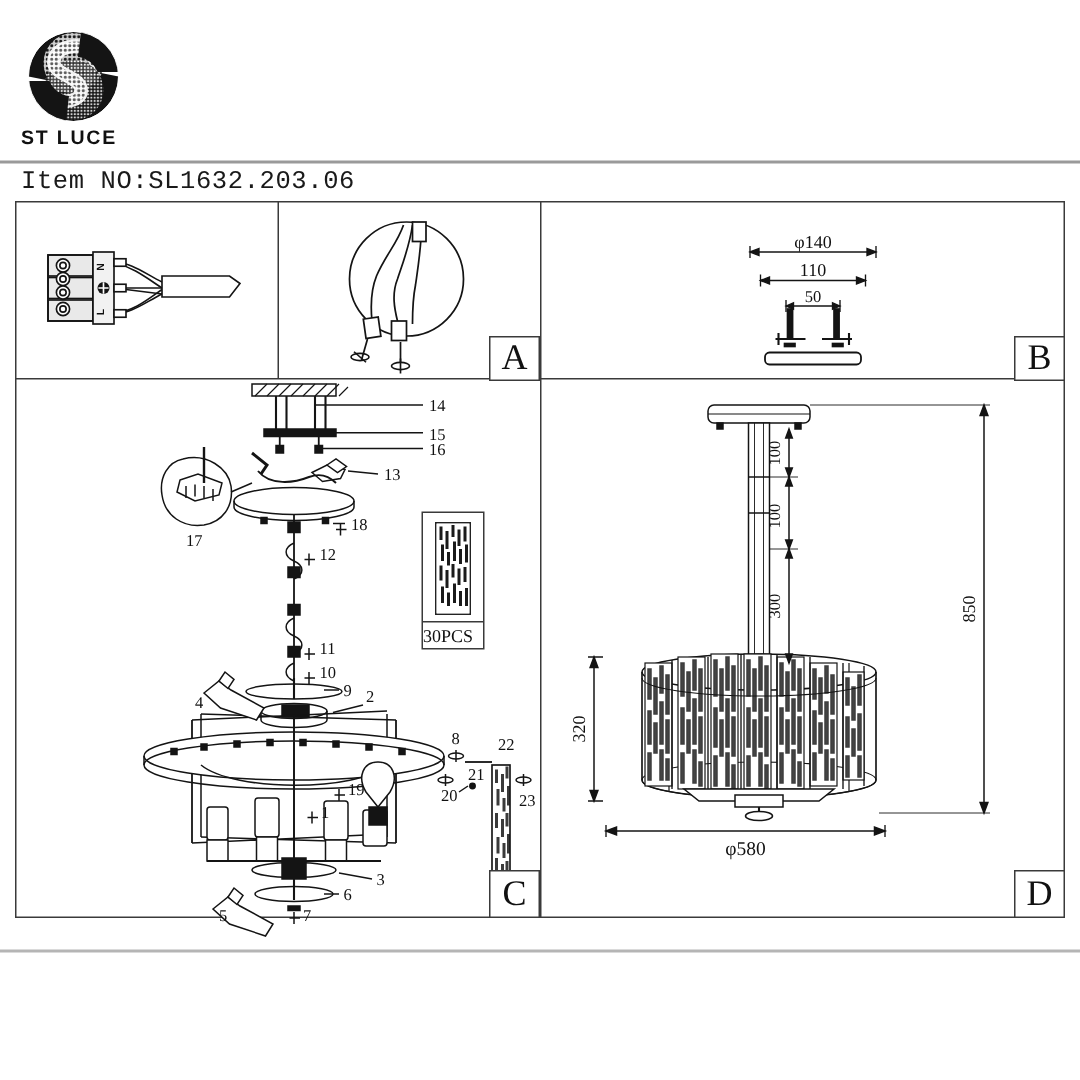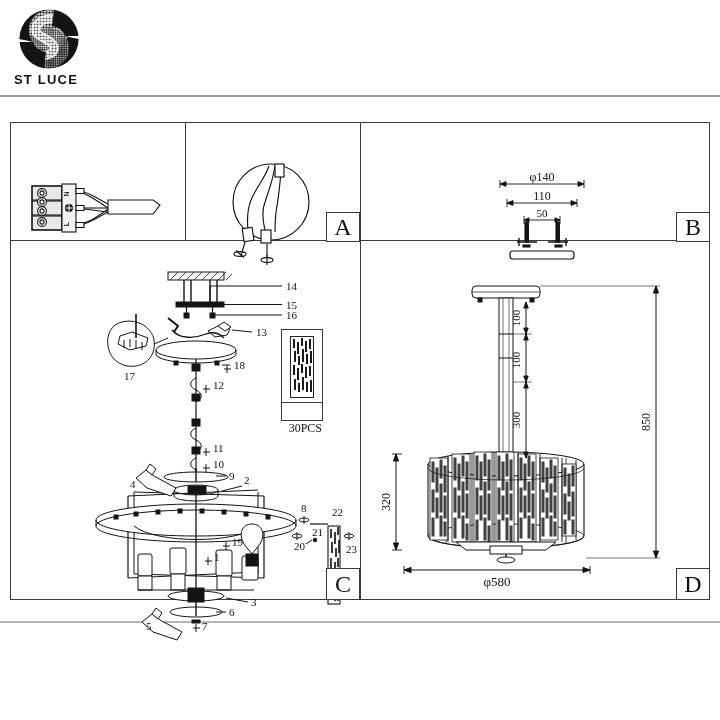--- a/index.html
+++ b/index.html
@@ -5,21 +5,21 @@
 <style>
   html,body{margin:0;padding:0;}
   body{
     width:720px;height:720px;
     background:#ffffff;
     font-family:"Liberation Serif", serif;
     color:#000;
     overflow:hidden;
     position:relative;
   }
-  .sheet{position:absolute;left:0;top:0;width:720px;height:649px;}
+  .sheet{position:absolute;left:0;top:12px;width:720px;height:649px;}
 
   
   .logo-block{position:absolute;left:10px;top:8px;width:92px;height:86px;}
   .logo-mark{position:absolute;left:8px;top:0;width:62px;height:62px;}
   .logo-text{position:absolute;left:4px;top:64px;width:90px;
     font-family:"Liberation Sans", sans-serif;
     font-size:13px;font-weight:bold;letter-spacing:1.2px;color:#111;}
 
   
   .top-rule{position:absolute;left:0;top:95px;width:720px;height:2px;background:#9a9a9a;}
@@ -44,34 +44,34 @@
   
   .tag{position:absolute;border:1.6px solid #3a3a3a;background:#fff;
     display:flex;align-items:center;justify-content:center;
     font-family:"Liberation Serif", serif;font-size:24px;color:#111;box-sizing:border-box;}
   .tag-a{left:326px;top:212px;width:34px;height:30px;}
   .tag-b{left:676px;top:212px;width:34px;height:30px;}
   .tag-c{left:326px;top:568px;width:34px;height:32px;}
   .tag-d{left:676px;top:568px;width:34px;height:32px;}
 
   
-  .svgbox{position:absolute;margin-top:28px;}
+  .svgbox{position:absolute;}
   svg{display:block;overflow:visible;}
   .dimtxt{font-family:"Liberation Serif",serif;font-size:11px;fill:#111;}
   .callout{font-family:"Liberation Serif",serif;font-size:11px;fill:#111;}
   .tiny{font-family:"Liberation Sans",sans-serif;font-size:5px;fill:#111;}
 
   
   .pcs-box{position:absolute;left:281px;top:329px;width:42px;height:92px;
     border:1.3px solid #3a3a3a;background:#fff;box-sizing:border-box;}
   .pcs-swatch{position:absolute;left:8px;top:6px;width:24px;height:62px;
     border:1.2px solid #222;box-sizing:border-box;overflow:hidden;background:#fff;}
-  .pcs-label{position:absolute;left:0;top:72px;width:40px;text-align:right;
+  .pcs-label{position:absolute;left:0;top:72px;width:40px;text-align:left;
     font-family:"Liberation Serif",serif;font-size:12px;color:#111;
-    border-top:1.2px solid #3a3a3a;padding-top:18px;}
+    border-top:1.2px solid #3a3a3a;padding-top:2px;}
 </style>
 </head>
 <body>
 
 <div class="sheet">
 
   <div class="logo-block">
     <div class="logo-mark">
       <svg width="62" height="62" viewBox="0 0 62 62">
         <defs>
@@ -105,20 +105,21 @@
           <path d="M1 34 A30 30 0 0 0 26 61 L28 44 A16 16 0 0 1 15 34 Z" fill="#141414"></path>
           <path d="M61 28 A30 30 0 0 0 36 1 L34 18 A16 16 0 0 1 47 28 Z" fill="#141414"></path>
         </g>
         <circle cx="31" cy="31" r="30" fill="none" stroke="#ffffff" stroke-width="0.6"></circle>
       </svg>
     </div>
     <div class="logo-text">ST LUCE</div>
   </div>
 
   <div class="top-rule"></div>
+  <div class="item-no">Item NO:SL1632.203.06</div>
   <div class="bottom-rule"></div>
 
   <div class="frame"></div>
 
   <div class="vline" style="left:185px;top:122px;width:1.4px;height:118px;"></div>
   <div class="vline" style="left:360px;top:122px;width:1.4px;height:478px;"></div>
   <div class="hline" style="left:10px;top:240px;width:700px;height:1.4px;"></div>
 
   <div class="svgbox panel panel-a">
     <svg width="175" height="118" viewBox="0 0 175 118">

